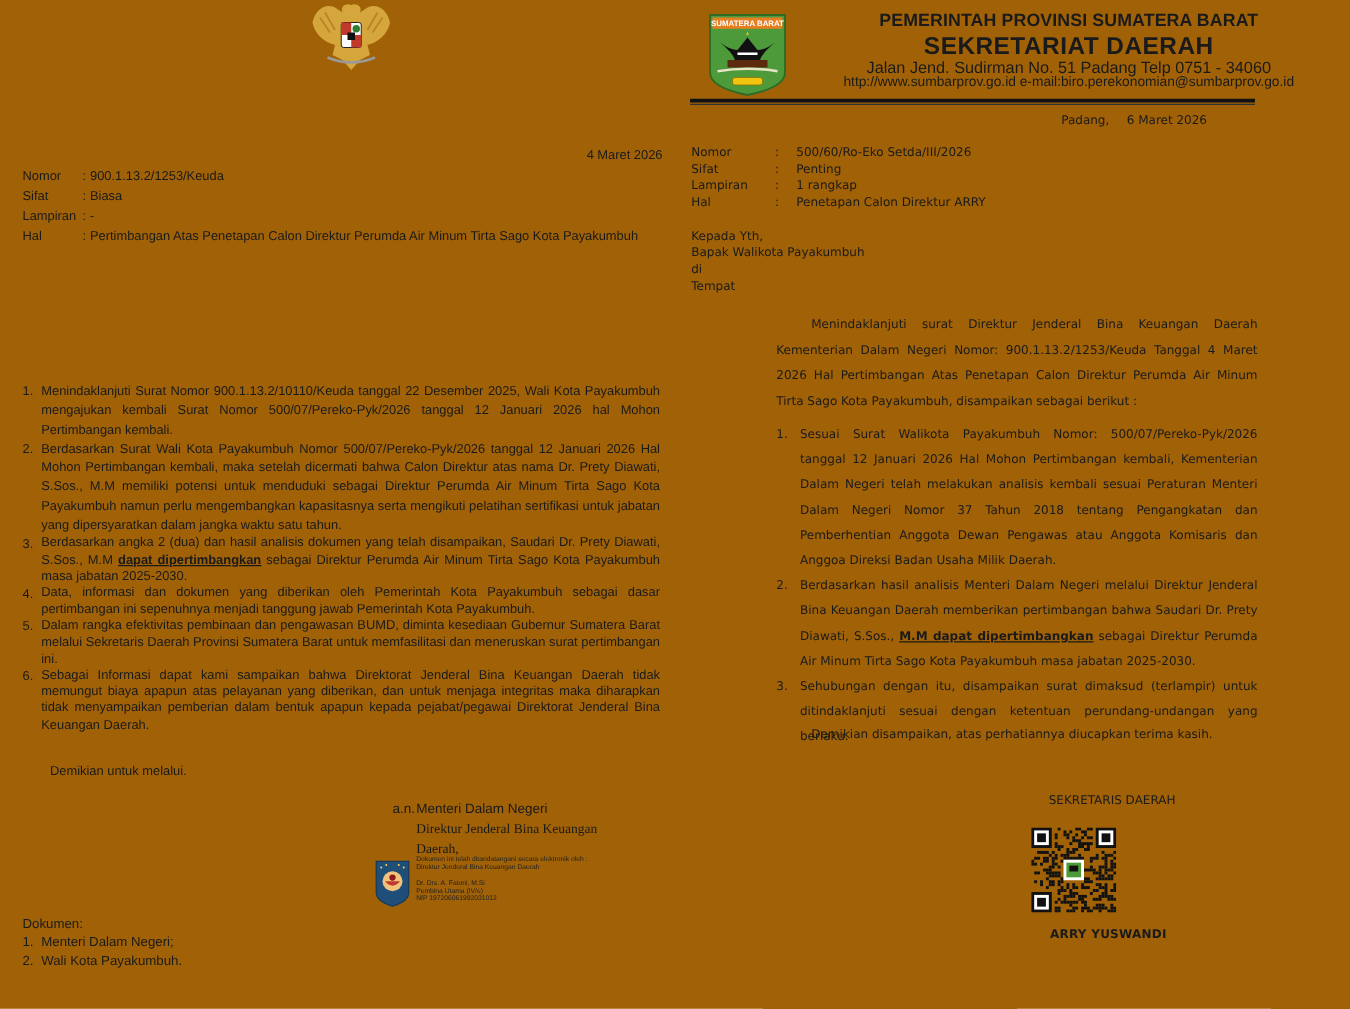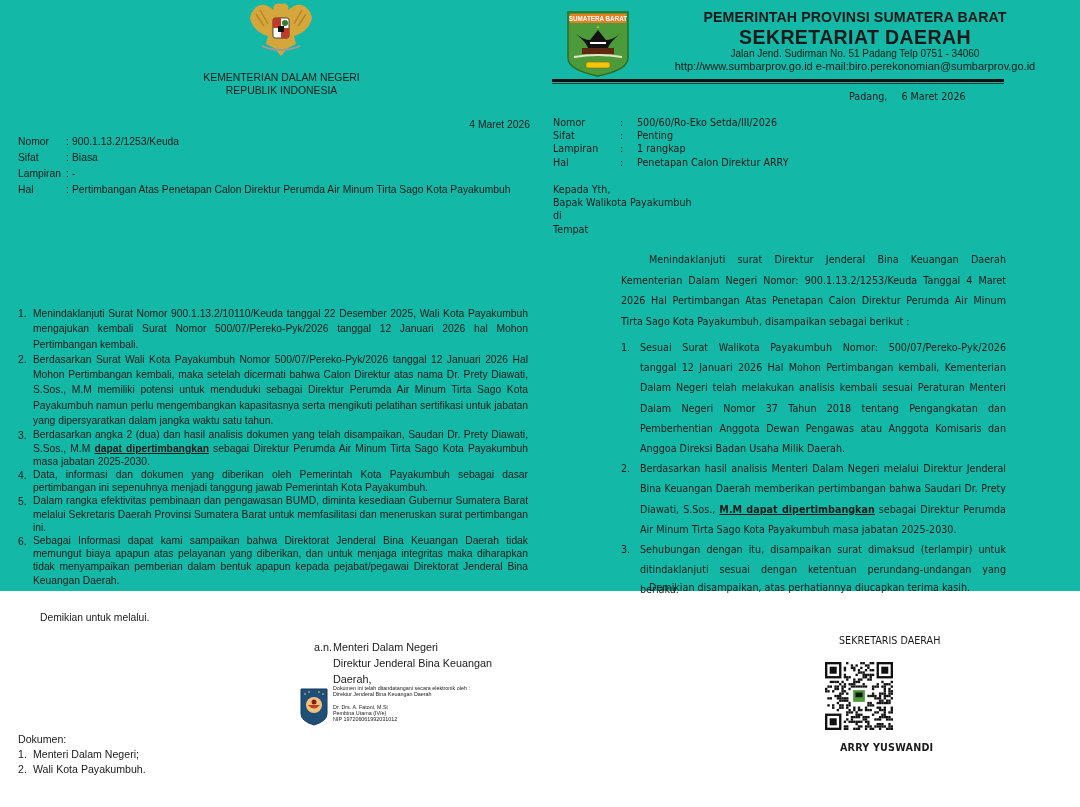--- a/index.html
+++ b/index.html
@@ -1,17 +1,17 @@
 <!DOCTYPE html>
 <html><head>
 <meta charset="utf-8">
 <style>
   html, body { margin: 0; padding: 0; background: #ffffff; }
   body { width: 1080px; height: 807px; position: relative; overflow: hidden; color: #1a1a1a; }
-  .page { position: absolute; top: 0; height: 591px; background: #14b8a6; }
+  .page { position: absolute; top: 0; height: 807px; background: #a16207; }
   #left { left: 0; width: 540px; font-family: "Liberation Sans", sans-serif; font-size: 10.3px; }
   #right { left: 540px; width: 540px; font-family: "DejaVu Sans", sans-serif; font-size: 9.6px; }
   .abs { position: absolute; }
 
   
   .garuda { left: 248px; top: 0; width: 66px; height: 56px; }
   .kemendagri-title { left: 0; width: 563px; top: 71px; text-align: center; line-height: 13px; font-size: 10.4px; }
   .left-date { right: 10px; top: 119px; }
   .meta-left { left: 18px; top: 134px; width: 510px; }
   .meta-left .row { display: flex; line-height: 15px; }
@@ -25,33 +25,33 @@
   .para-left .indent { text-indent: 17px; margin: 0; }
   .list-left { left: 18px; top: 306px; width: 510px; margin: 0; padding: 0; list-style: none; }
   .list-left li { display: flex; line-height: 15.3px; margin: 0; }
   .list-left .num { width: 15px; flex: none; }
   .list-left .txt { flex: 1; text-align: justify; }
   .list-left li.tight .txt { line-height: 13.2px; }
   .closing-left { left: 40px; top: 612px; }
   .sign-left { left: 314px; top: 639px; line-height: 16px; font-size: 10.8px; }
   .sign-left .an-row { display: flex; }
   .sign-left .an { width: 19px; }
-  .sign-left .indent { padding-left: 19px; }
+  .sign-left .indent { padding-left: 19px; font-family: Liberation Serif, serif; }
   .emblem-left { left: 300px; top: 688px; width: 28px; height: 38px; }
   .esign { left: 333px; top: 685px; font-size: 5.4px; line-height: 6.3px; color: #222; }
   .tembusan { left: 18px; top: 732px; line-height: 15px; font-size: 10.6px; }
   .tembusan .row { display: flex; }
   .tembusan .num { width: 15px; }
 
   
   .sumbar-logo { left: 26px; top: 10px; width: 64px; height: 68px; }
   .kop { left: 90px; width: 450px; top: 9px; text-align: center; font-family: "Liberation Sans", sans-serif; }
   .kop .l1 { font-size: 14.2px; font-weight: bold; line-height: 17px; letter-spacing: 0.1px; }
   .kop .l2 { font-size: 19.5px; font-weight: bold; line-height: 22px; letter-spacing: 0.4px; }
-  .kop .l3 { font-size: 10px; line-height: 12px; }
+  .kop .l3 { font-size: 13px; line-height: 12px; }
   .kop .l4 { font-size: 11px; line-height: 12px; }
   .kop-line { left: 12px; top: 79px; width: 452px; height: 3px; background: #111; }
   .kop-line2 { left: 12px; top: 83px; width: 452px; height: 1px; background: #333; }
   .right-date { left: 309px; top: 91px; }
   .right-date .gap { display: inline-block; width: 14px; }
   .meta-right { left: 13px; top: 116px; line-height: 13.2px; }
   .meta-right .row { display: flex; }
   .meta-right .lbl { width: 67px; }
   .meta-right .sep { width: 17px; }
   .kepada { left: 13px; top: 183px; line-height: 13.2px; }
@@ -73,24 +73,20 @@
   <svg class="abs garuda" viewBox="0 0 66 56">
     <path d="M33 4 C28 2 24 6 26 10 L20 6 C12 2 4 8 2 18 C4 28 12 34 20 36 L18 44 L26 48 L33 56 L40 48 L48 44 L46 36 C54 34 62 28 64 18 C62 8 54 2 46 6 L40 10 C42 6 38 2 33 4 Z" fill="#d4a63c"></path>
     <path d="M8 14 L16 26 M12 10 L20 24 M58 14 L50 26 M54 10 L46 24" stroke="#b8862a" stroke-width="1.5"></path>
     <rect x="25" y="18" width="16" height="20" rx="2" fill="#fff" stroke="#222" stroke-width="0.8"></rect>
     <rect x="25" y="18" width="8" height="10" fill="#c0392b"></rect>
     <rect x="33" y="28" width="8" height="10" fill="#c0392b"></rect>
     <circle cx="37" cy="23" r="3" fill="#2e7d32"></circle>
     <rect x="30" y="26" width="6" height="6" fill="#111"></rect>
     <path d="M14 46 Q33 54 52 46" stroke="#999" stroke-width="2" fill="none"></path>
   </svg>
-  <div class="abs kemendagri-title">
-    <div>KEMENTERIAN DALAM NEGERI</div>
-    <div>REPUBLIK INDONESIA</div>
-  </div>
   <div class="abs left-date">4 Maret 2026</div>
 
   <div class="abs meta-left">
     <div class="row">
       <span class="lbl">Nomor</span>
       <span class="sep">:</span>
       <span class="val">900.1.13.2/1253/Keuda</span>
     </div>
     <div class="row">
       <span class="lbl">Sifat</span>

